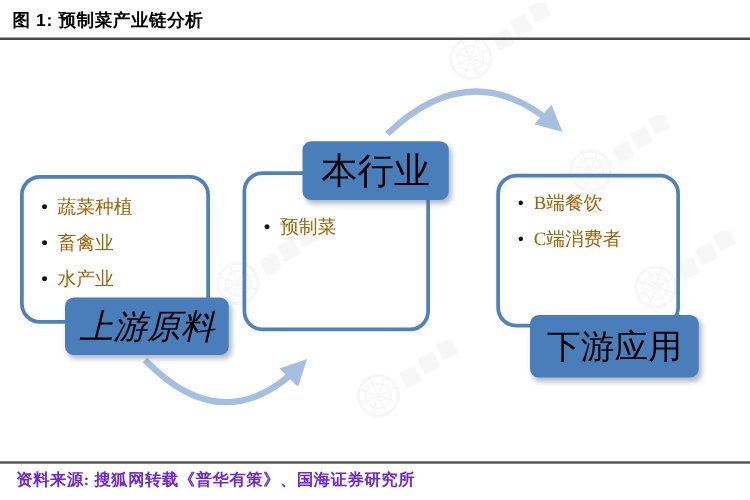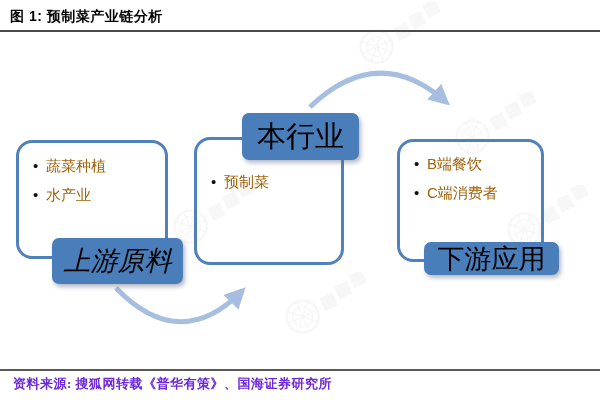--- a/index.html
+++ b/index.html
@@ -35,32 +35,32 @@
   .box li{
     position:relative;padding-left:15px;
     font-size:15px;color:#a16207;line-height:29px;white-space:nowrap;
   }
   .box li::before{
     content:"\2022";position:absolute;left:2px;top:0;
     font-size:15px;color:#111;
   }
   .box-upstream ul{padding:8px 0 0 12px;}
   .box-industry ul{padding:27px 0 0 12px;}
-  .box-downstream ul{padding:7px 0 0 12px;}
+  .box-downstream ul{padding:7px 0 0 12px;font-family:Liberation Serif, serif;}
 
   .tag{
     position:absolute;display:flex;align-items:center;justify-content:center;
     background:var(--label-bg,#4a7ebb);color:#000000;
     border-radius:7px;box-sizing:border-box;
     box-shadow:2px 3px 4px rgba(90,105,130,.45);
     white-space:nowrap;z-index:3;
   }
   .tag-upstream{left:52px;top:238px;width:131px;height:46px;font-size:27px;font-style:italic;}
   .tag-industry{left:242px;top:113px;width:117px;height:47px;font-size:29px;}
-  .tag-downstream{left:424px;top:242px;width:135px;height:33px;font-size:27px;}
+  .tag-downstream{left:424px;top:252px;width:135px;height:50px;font-size:27px;}
 
   svg.arrows{position:absolute;left:0;top:0;z-index:2;}
   svg.arrows path.flow{stroke:var(--arrow,#a6bedf);stroke-width:5;fill:none;}
   #arrowhead path{fill:var(--arrow,#a6bedf);}
 
   svg.wm{position:absolute;opacity:.055;z-index:1;}
   svg.wm *{stroke:#777;}
   svg.wm rect{fill:#777;stroke:none;}
 </style>
 </head>
@@ -126,20 +126,21 @@
       <path d="M0,0 L10,5 L0,10 z"></path>
     </marker>
   </defs>
   <path class="flow" d="M116,288 Q180,354 242,291" marker-end="url(#arrowhead)"></path>
   <path class="flow" d="M310,107 Q378,42 446,102" marker-end="url(#arrowhead)"></path>
 </svg>
 
 <div class="box box-upstream">
   <ul>
     <li>蔬菜种植</li>
+    <li>畜禽业</li>
     <li>水产业</li>
   </ul>
 </div>
 <div class="tag tag-upstream">上游原料</div>
 
 <div class="box box-industry">
   <ul>
     <li>预制菜</li>
   </ul>
 </div>

